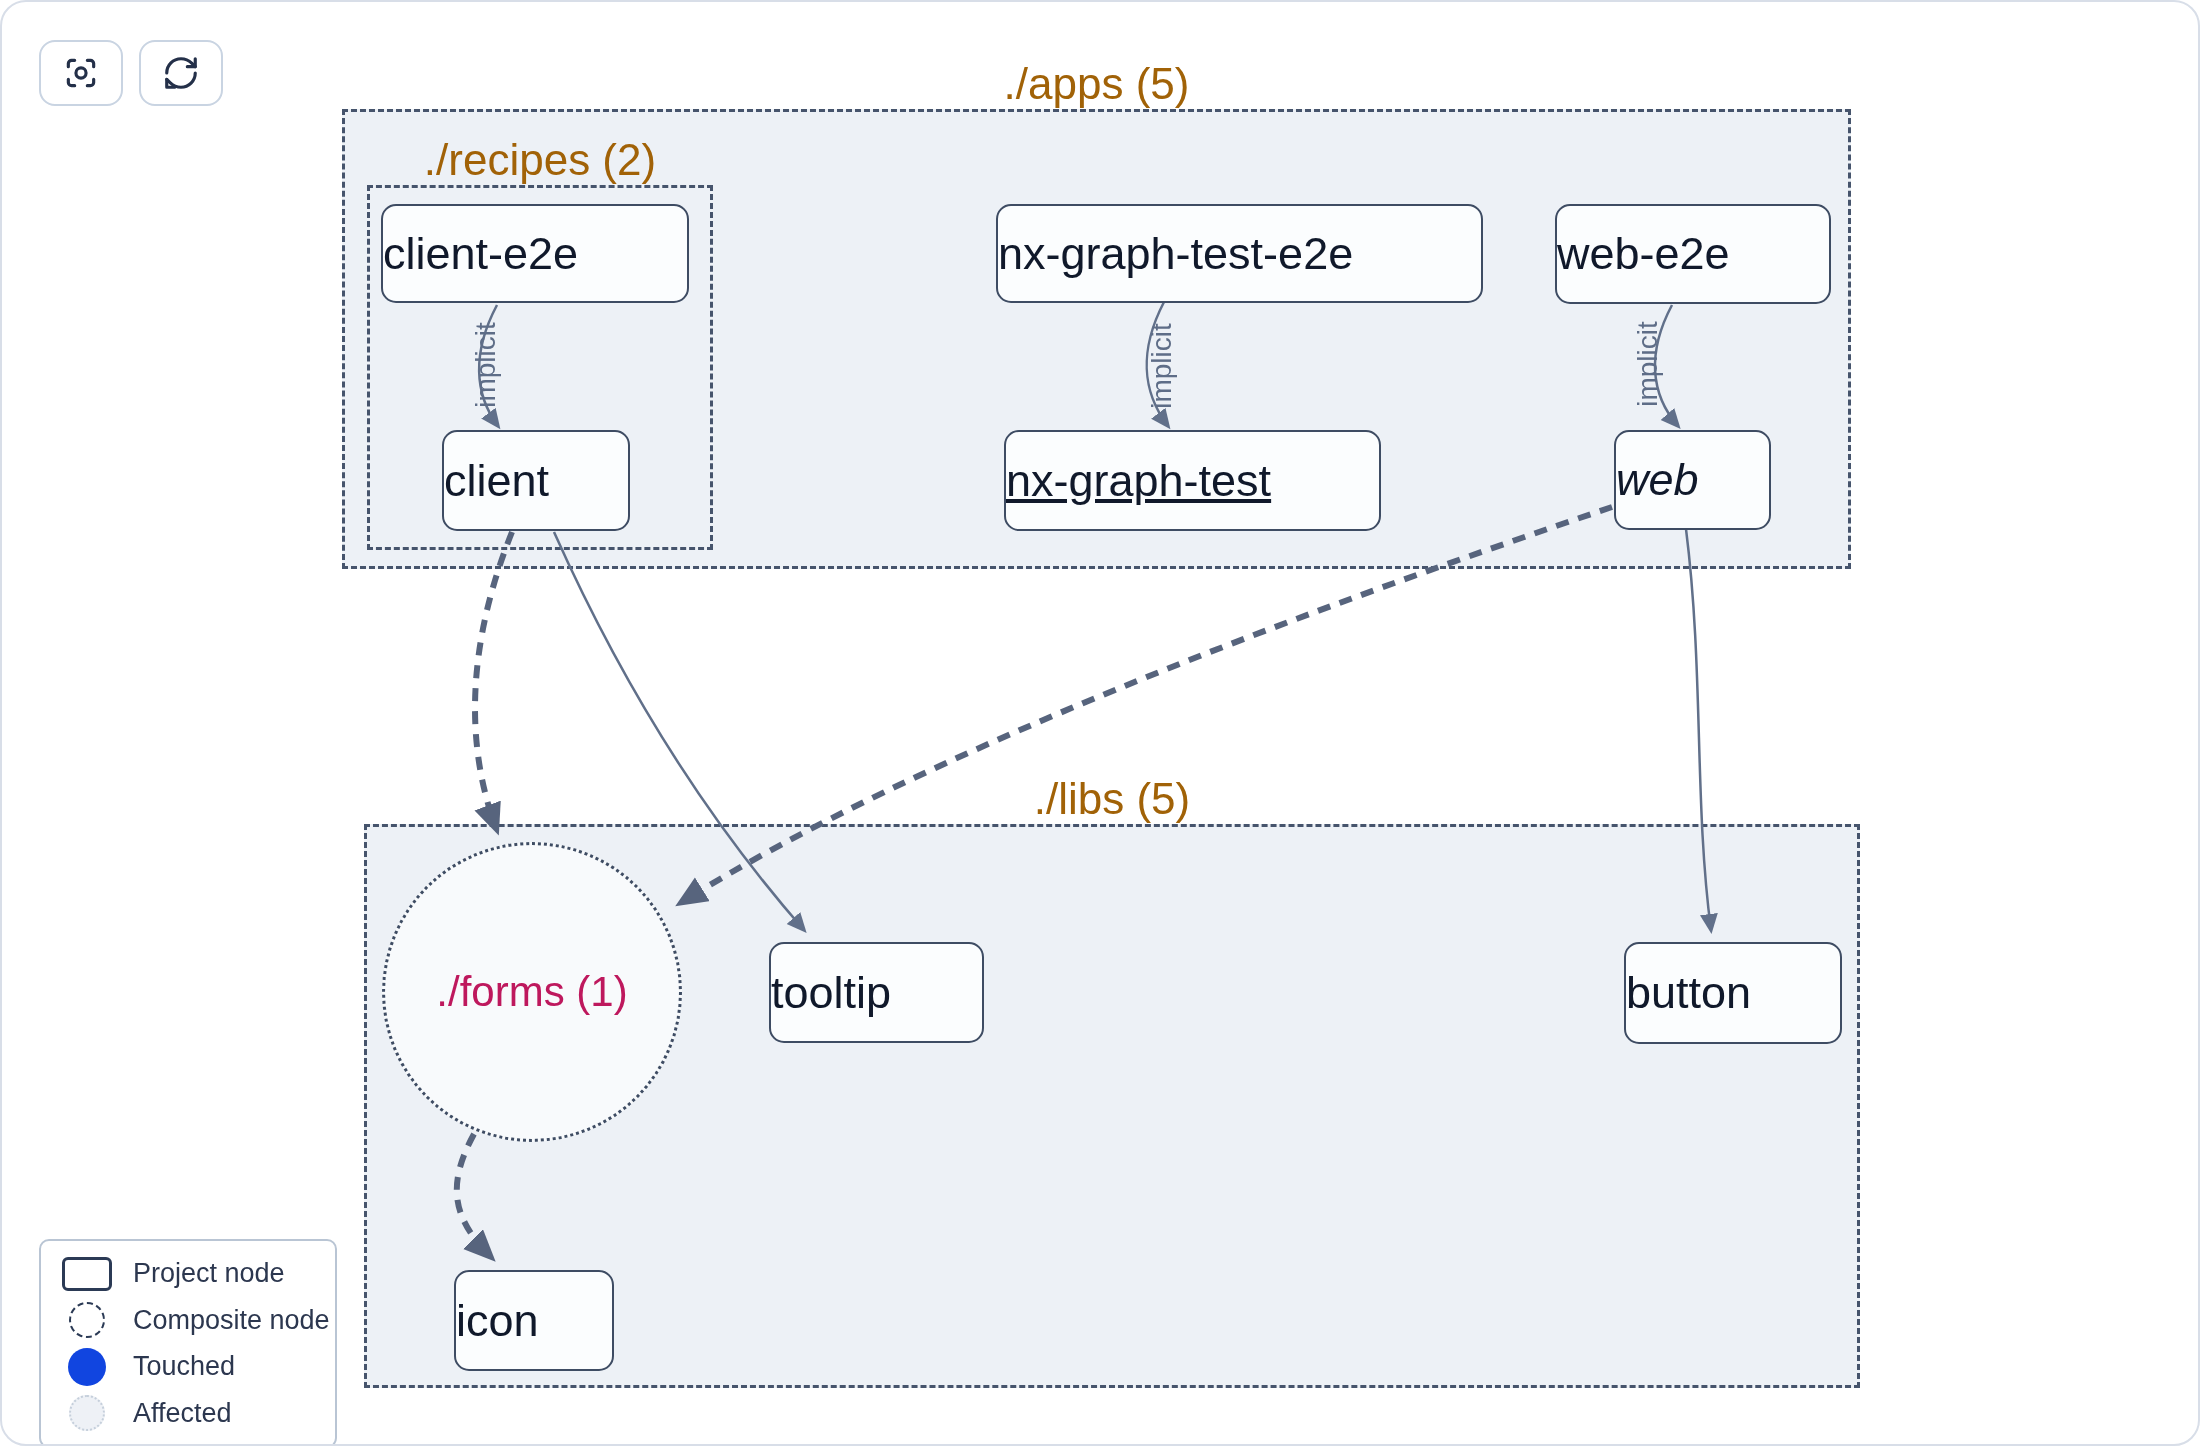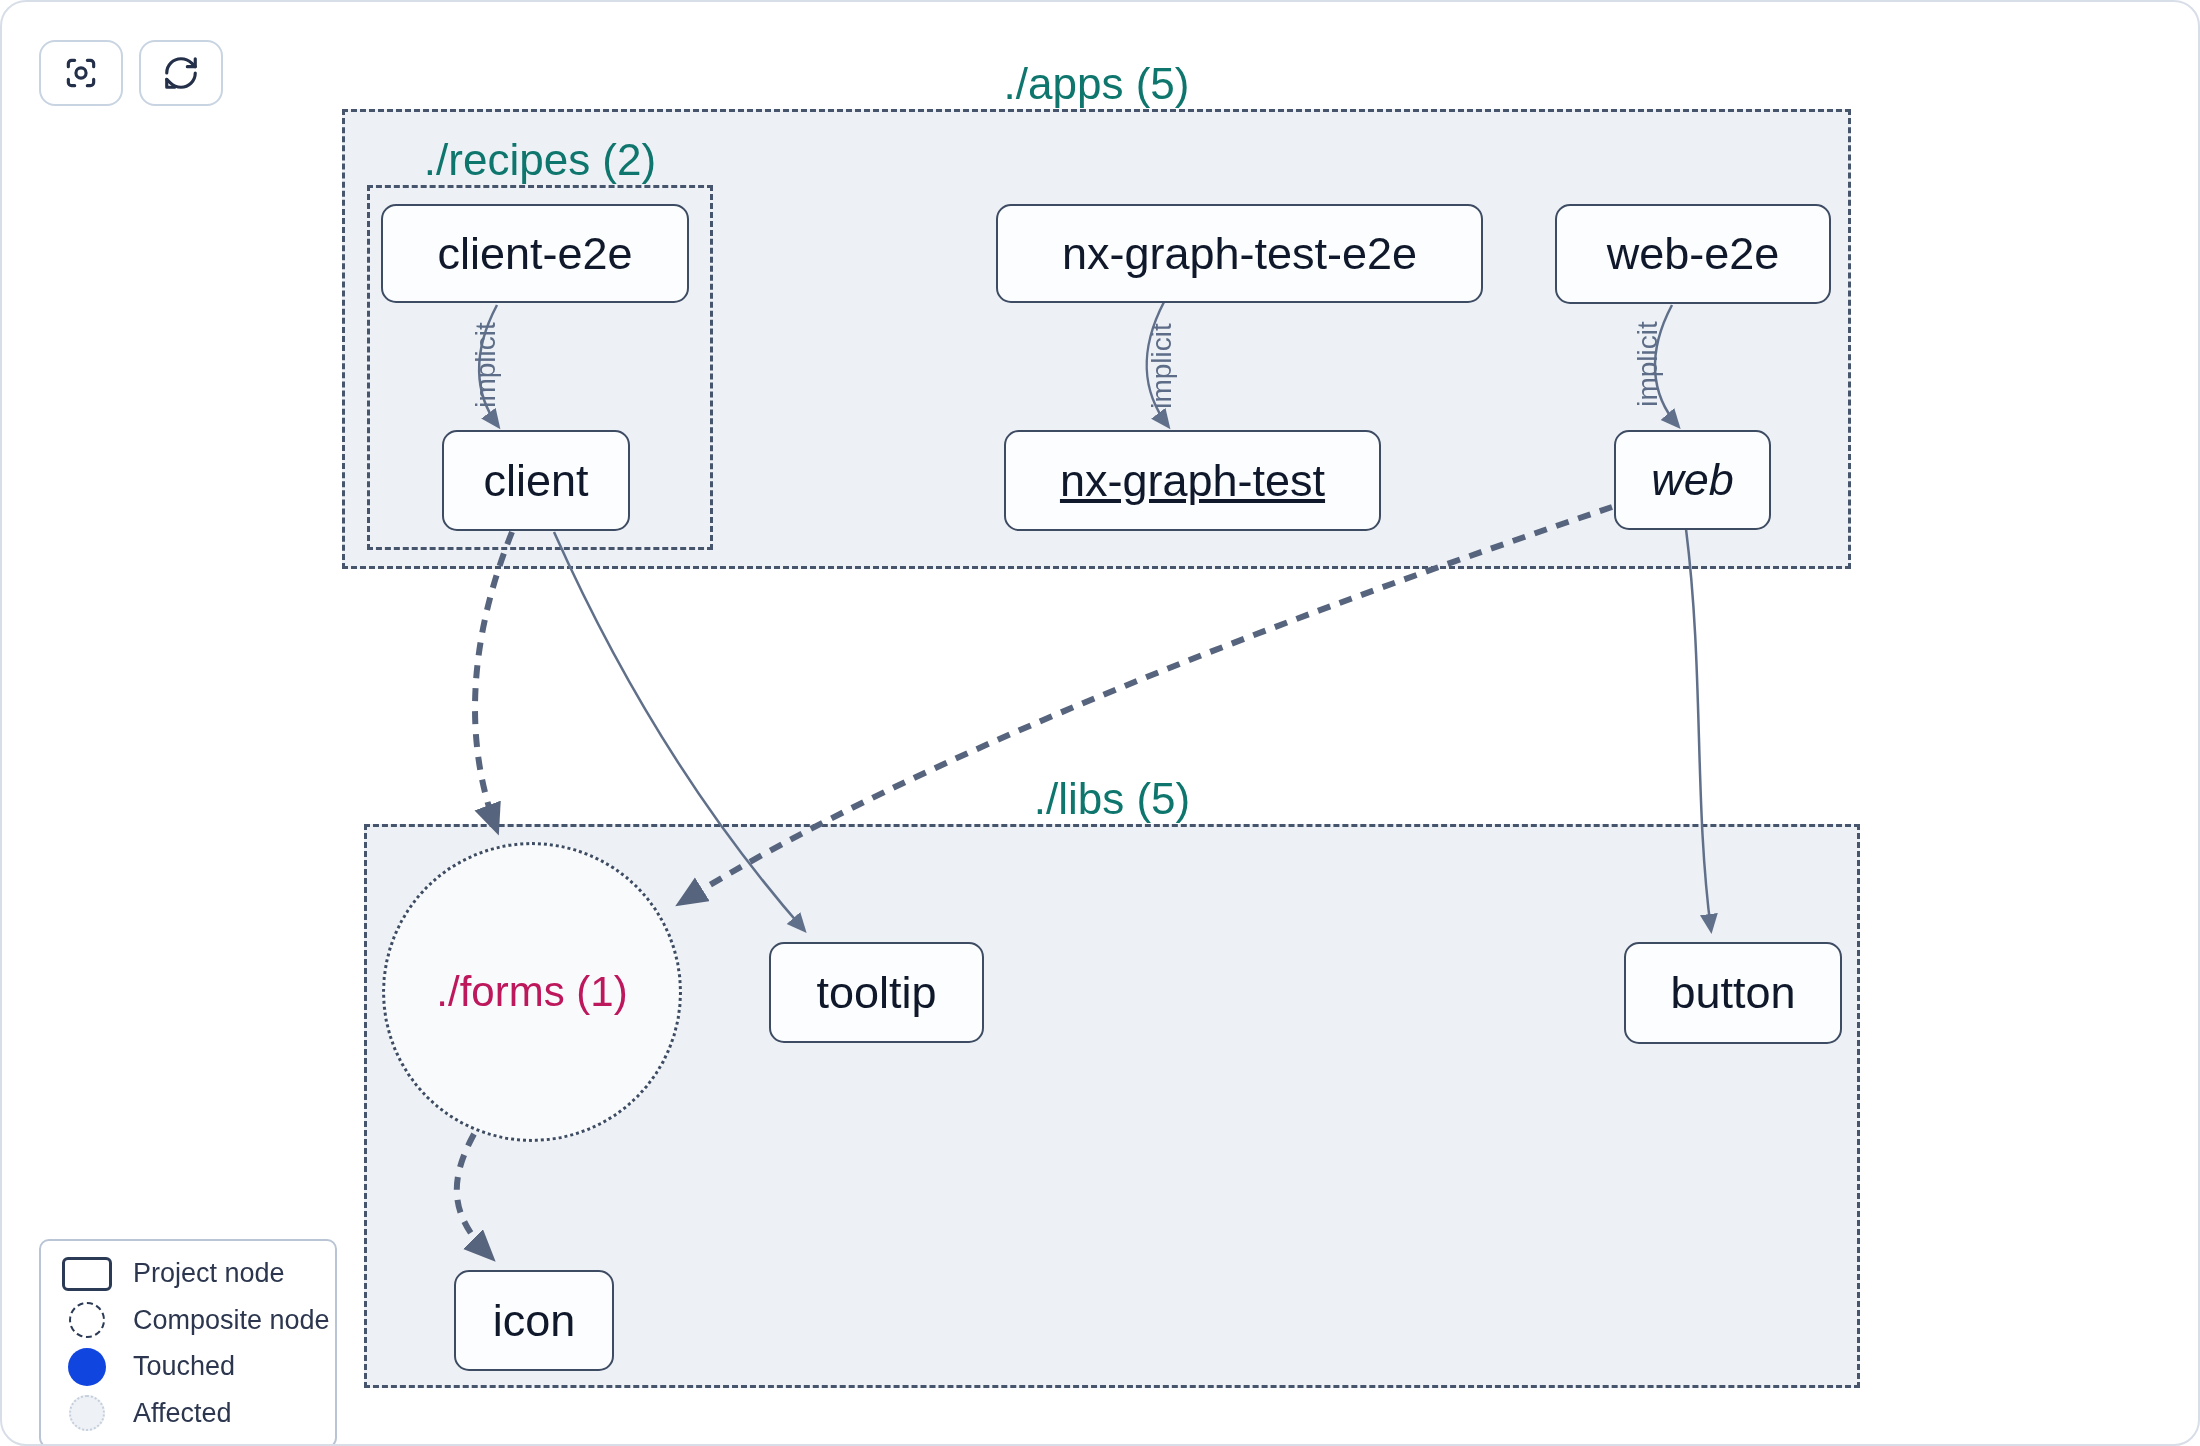--- a/index.html
+++ b/index.html
@@ -17,29 +17,29 @@
   }
   .tool-btn svg { stroke:#243049; fill:none; stroke-width:2; stroke-linecap:round; stroke-linejoin:round; }
   #btn-focus { left:37px; top:38px; }
   #btn-refresh { left:137px; top:38px; }
 
   
   .group { position:absolute; box-sizing:border-box; background:#edf1f6; border:3px dashed #46546c; z-index:1; }
   .group.inner { background:transparent; }
   .group-label {
     position:absolute; top:-53px; left:0; width:100%; text-align:center;
-    font-size:44px; color:#0f766e; white-space:nowrap; z-index:1;
+    font-size:44px; color:#a16207; white-space:nowrap; z-index:1;
   }
   #group-apps { left:340px; top:107px; width:1509px; height:460px; }
   #group-recipes { left:22px; top:73px; width:346px; height:365px; }
   #group-libs { left:362px; top:822px; width:1496px; height:564px; }
 
   
   .pnode {
-    position:absolute; box-sizing:border-box; display:flex; align-items:center; justify-content:center;
+    position:absolute; box-sizing:border-box; display:flex; align-items:center; 
     background:#fbfdfe; border:2px solid #3e4c63; border-radius:15px;
     font-size:45px; color:#10192b; z-index:4; white-space:nowrap; cursor:pointer;
   }
   #node-client-e2e        { left:379px;  top:202px; width:308px; height:99px; }
   #node-nx-graph-test-e2e { left:947px;  top:202px; width:487px; height:99px;margin-left:47px; }
   #node-web-e2e           { left:1553px; top:202px; width:276px; height:100px; }
   #node-client            { left:440px;  top:428px; width:188px; height:101px; }
   #node-nx-graph-test     { left:1002px; top:428px; width:377px; height:101px;text-decoration:underline; }
   #node-web               { left:1612px; top:428px; width:157px; height:100px;font-style:italic; }
   #node-tooltip           { left:767px;  top:940px; width:215px; height:101px; }

